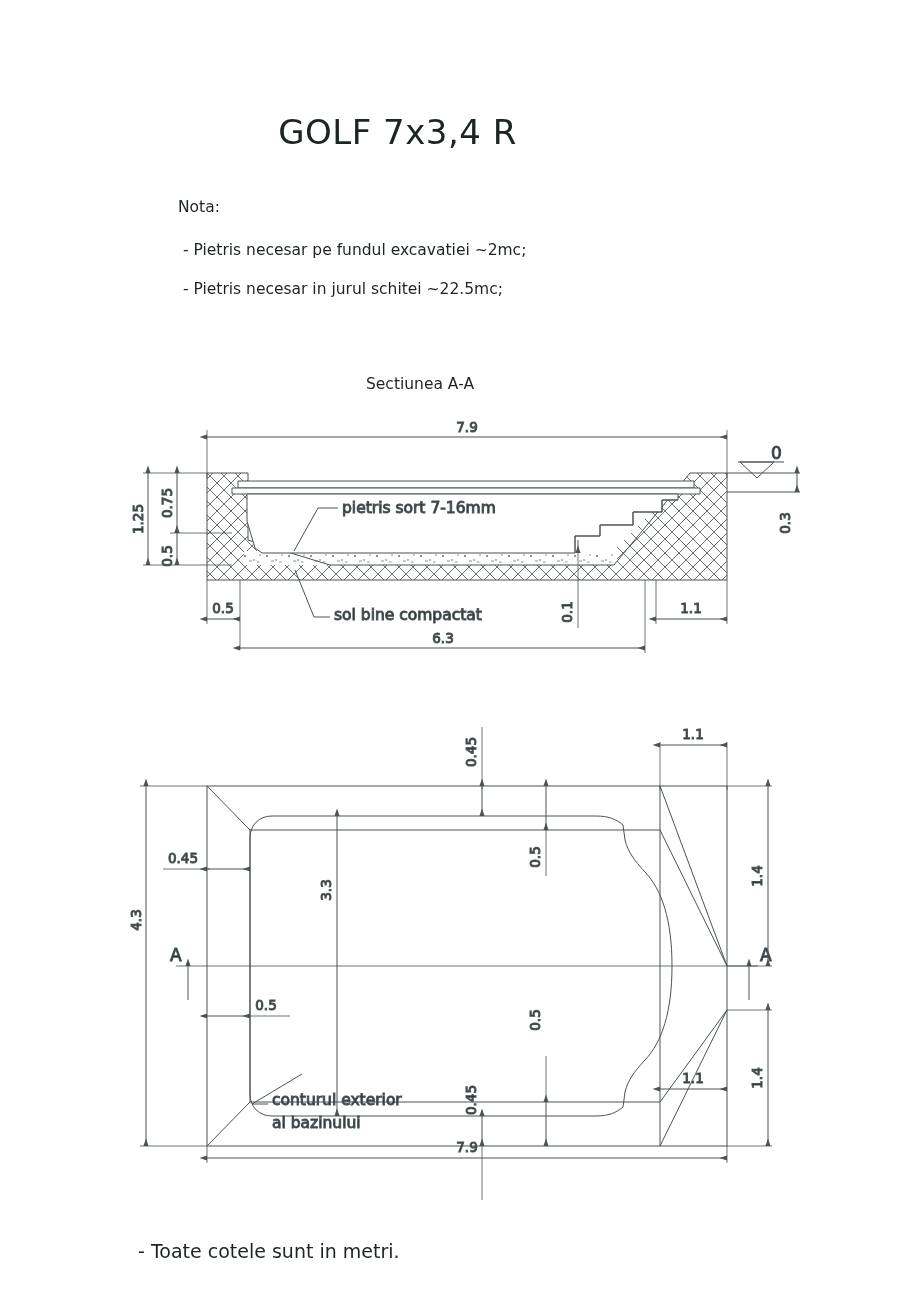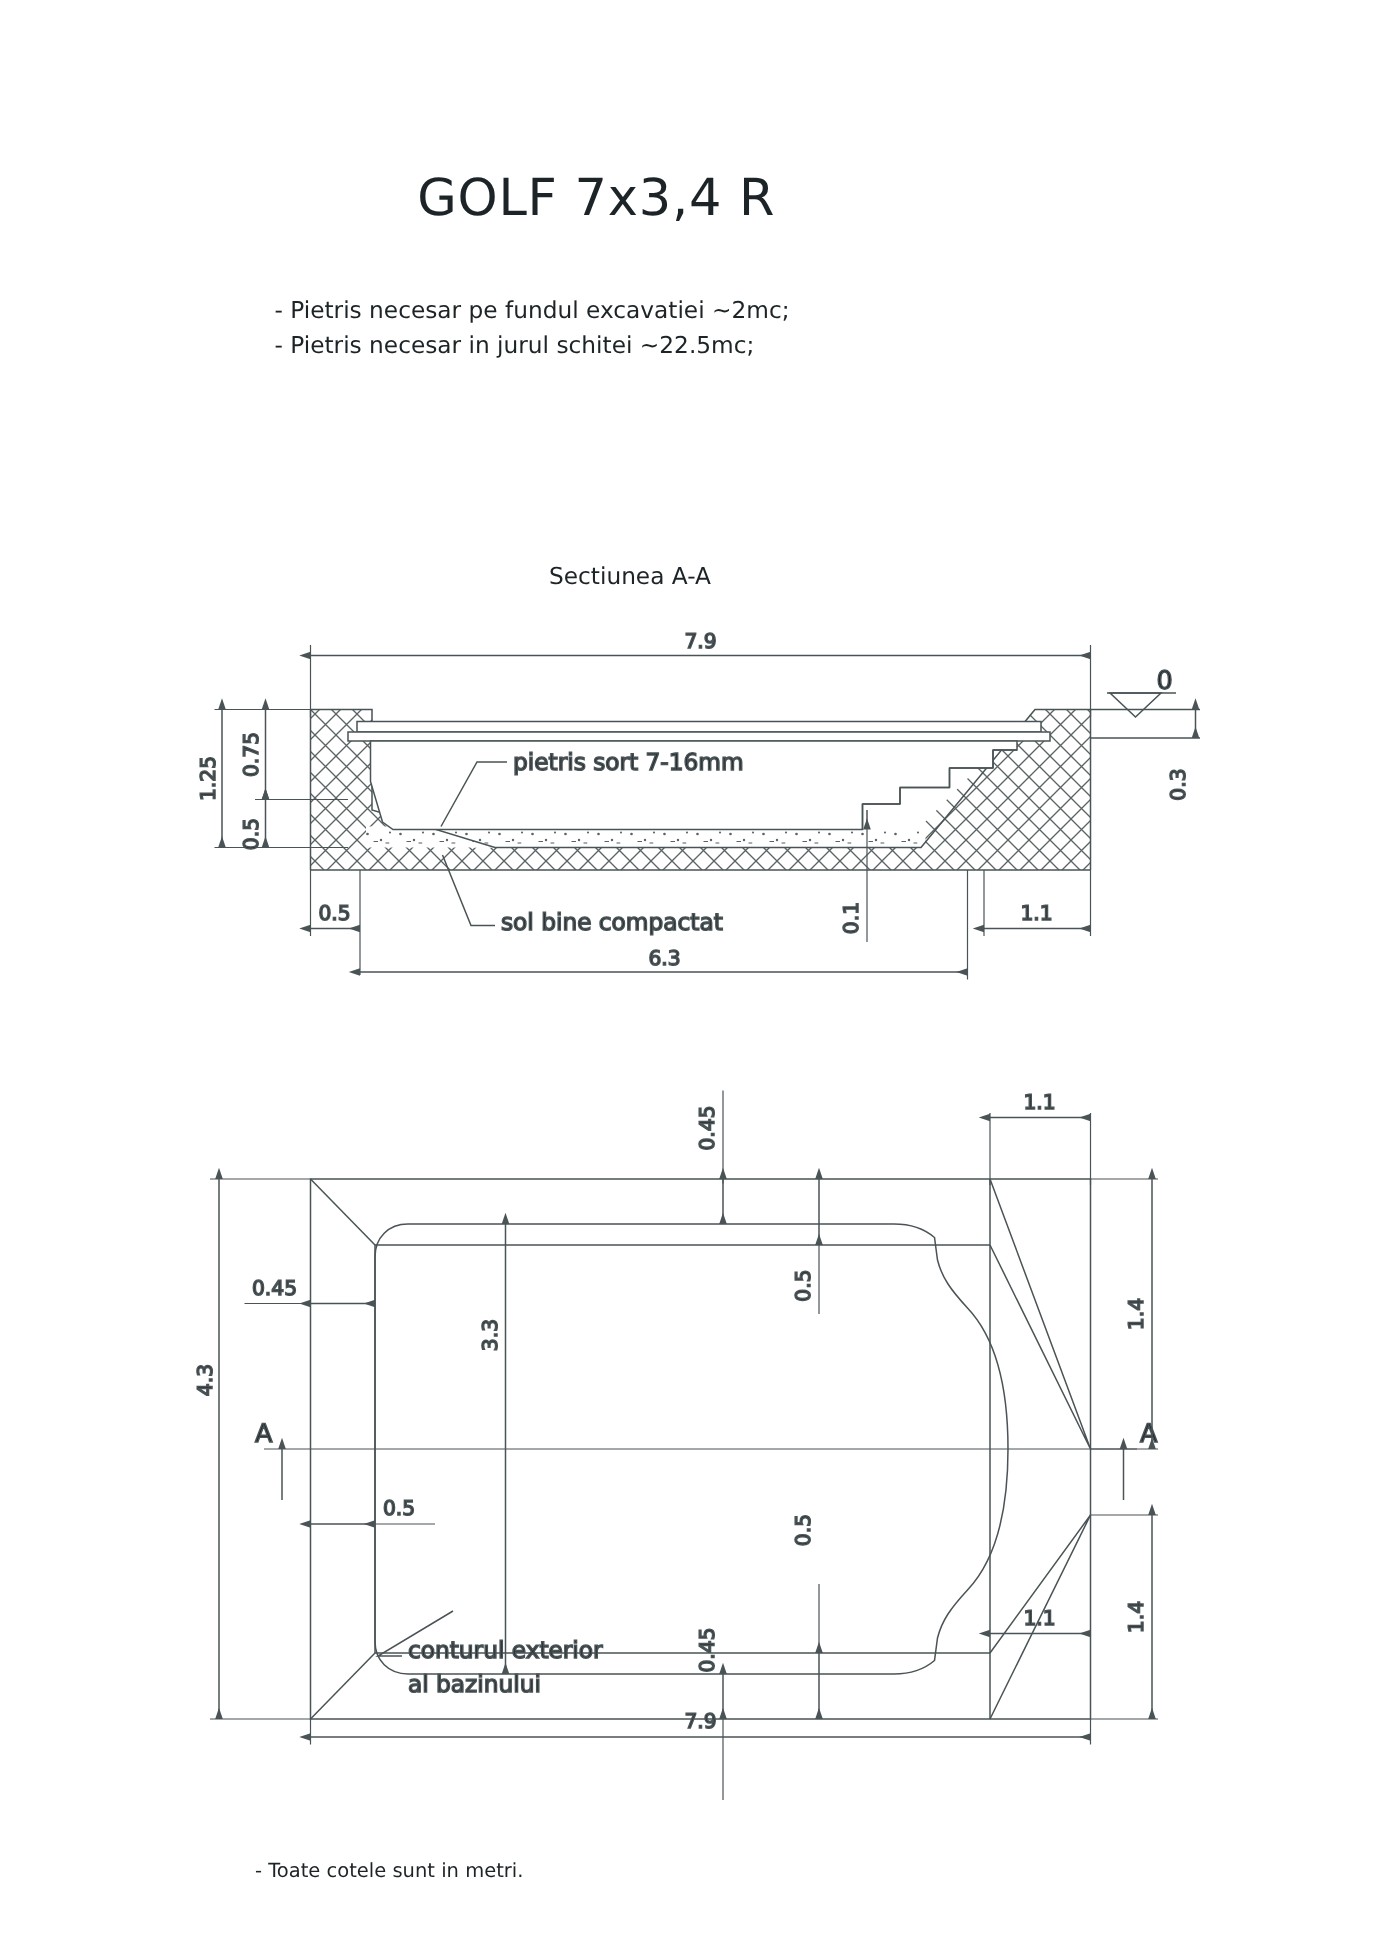--- a/index.html
+++ b/index.html
@@ -35,53 +35,53 @@
   .note-block {
     position: absolute;
     left: 178px;
     top: 196px;
     width: 640px;
     font-size: 15.5px;
     line-height: 23px;
     color: #1d2427;
   }
   .note-head { margin-bottom: 20px; }
-  .note-line { white-space: pre-wrap; }
+  .note-line { white-space: pre-wrap; margin-top: 16px; }
   .section-label {
     position: absolute;
     left: 0;
     top: 375px;
     width: 840px;
     text-align: center;
     font-size: 15.5px;
   }
   .footer-note {
     position: absolute;
     left: 138px;
     top: 1240px;
-    font-size: 13px;
-    margin-left: 32px;
+    font-size: 19px;
   }
   svg text {
     font-family: "DejaVu Sans", sans-serif;
     fill: #1d2427;
   }
   .dimtxt { font-size: 13.5px; }
   .anntxt { font-size: 15.5px; }
   .lvltxt { font-size: 17px; }
   .secmark { font-size: 17px; }
 </style>
 </head>
 <body>
 
 <div id="sheet">
 
   <div class="title">GOLF 7x3,4 R</div>
 
   <div class="note-block">
+    <div class="note-head">Nota:</div>
     <div class="note-line"> - Pietris necesar pe fundul excavatiei ~2mc;</div>
     <div class="note-line"> - Pietris necesar in jurul schitei ~22.5mc;</div>
   </div>
 
   <div class="section-label">Sectiunea A-A</div>
 
   <div class="footer-note">- Toate cotele sunt in metri.</div>
 
   <svg id="draw" width="920" height="1301" viewBox="0 0 920 1301">
     <defs>

